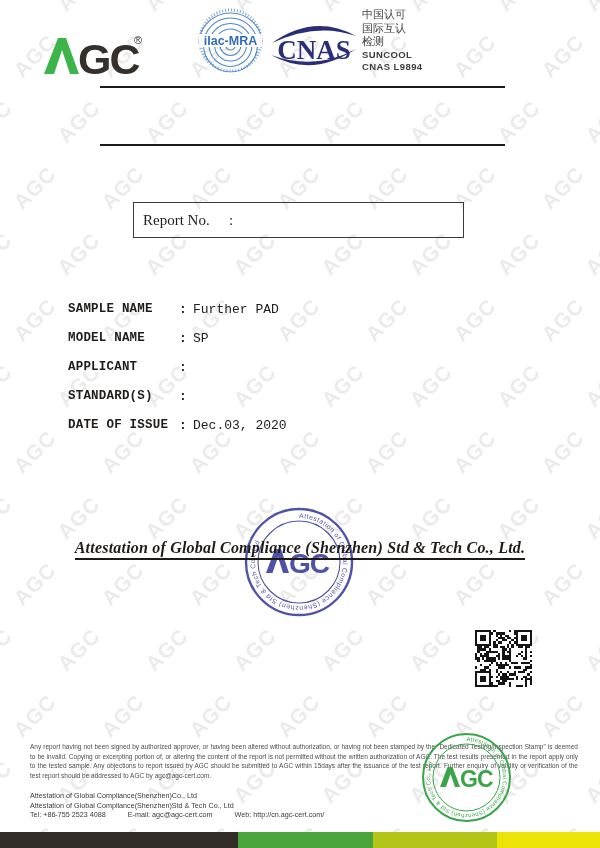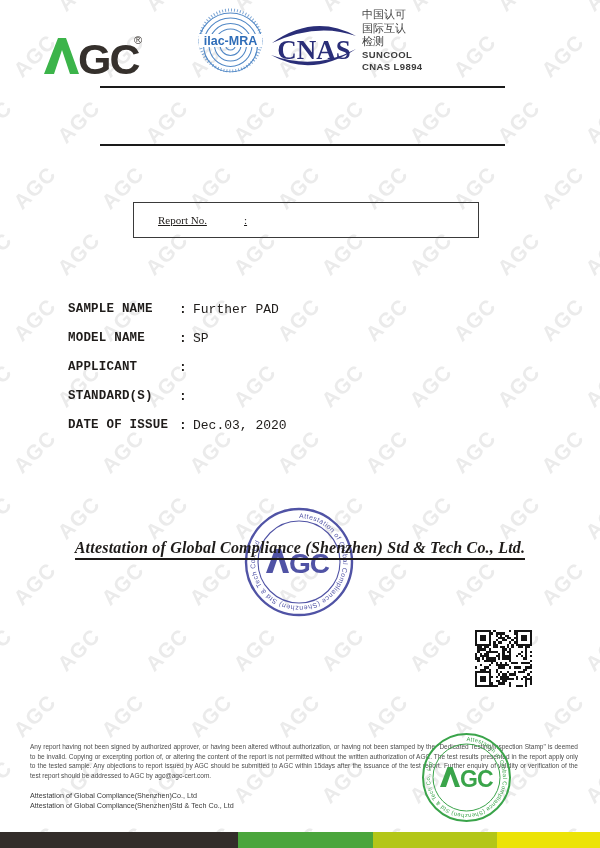--- a/index.html
+++ b/index.html
@@ -15,21 +15,21 @@
   .ilac-logo{left:197px;top:7px;}
   .cnas-logo{left:268px;top:22px;}
   .accred{left:362px;top:8px;font-family:"DejaVu Sans","Liberation Sans",sans-serif;color:#3d3d3d;}
   .accred .zh{font-size:11px;line-height:13.5px;}
   .accred .en{font-size:9.5px;line-height:12px;font-weight:bold;letter-spacing:.4px;
               font-family:"Liberation Sans",sans-serif;}
   .rule{position:absolute;left:100px;width:405px;height:2px;background:#1a1a1a;z-index:2;}
   .title{left:0;right:0;top:99px;text-align:center;font-size:24px;font-weight:bold;letter-spacing:.5px;}
   
   .report-box{left:133px;top:202px;width:320px;height:34px;border:1.3px solid #3a3a3a;
-              display:flex;align-items:center;padding-left:24px;font-size:11px;background:transparent;text-decoration:underline;}
+              display:flex;align-items:center;padding-left:9px;font-size:15px;background:transparent;}
   .report-box .lbl{width:86px;}
   .report-box .sep{width:26px;}
   
   .details{left:68px;top:302px;font-size:13px;}
   .drow{display:flex;height:29px;font-family:Liberation Mono, monospace;}
   .drow .lbl{width:111px;font-weight:bold;font-size:12.5px;letter-spacing:.2px;}
   .drow .sep{width:14px;font-weight:bold;}
   
   .stamp-blue{left:243px;top:506px;z-index:1;}
   .attest{left:0;right:0;top:539px;text-align:center;z-index:2;}
@@ -896,20 +896,25 @@
       <textPath href="#ringGreen">Attestation of Global Compliance (Shenzhen) Std &amp; Tech Co., Ltd</textPath>
     </text>
     <polygon points="20,56 27.5,36 32.5,36 40,56 35,56 30.5,43 26,56" fill="#3aa44a"></polygon>
     <text x="40" y="56" font-family="Liberation Sans, sans-serif" font-weight="bold" font-size="23" letter-spacing="-1" fill="#3aa44a">GC</text>
   </svg>
 
   <div class="layer companies">
     <div>Attestation of Global Compliance(Shenzhen)Co., Ltd</div>
     <div>Attestation of Global Compliance(Shenzhen)Std &amp; Tech Co., Ltd</div>
   </div>
+  <div class="layer contact">
+    <span>Tel: +86-755 2523 4088</span>
+    <span>E-mail: agc@agc-cert.com</span>
+    <span>Web: http://cn.agc-cert.com/</span>
+  </div>
 
   <div class="bar">
     <div class="seg1" style="background-color: rgb(51, 45, 42);"></div>
     <div class="seg2" style="background-color: rgb(74, 165, 60);"></div>
     <div class="seg3" style="background-color: rgb(179, 198, 24);"></div>
     <div class="seg4" style="background-color: rgb(236, 227, 7);"></div>
   </div>
 
 </div>
 

